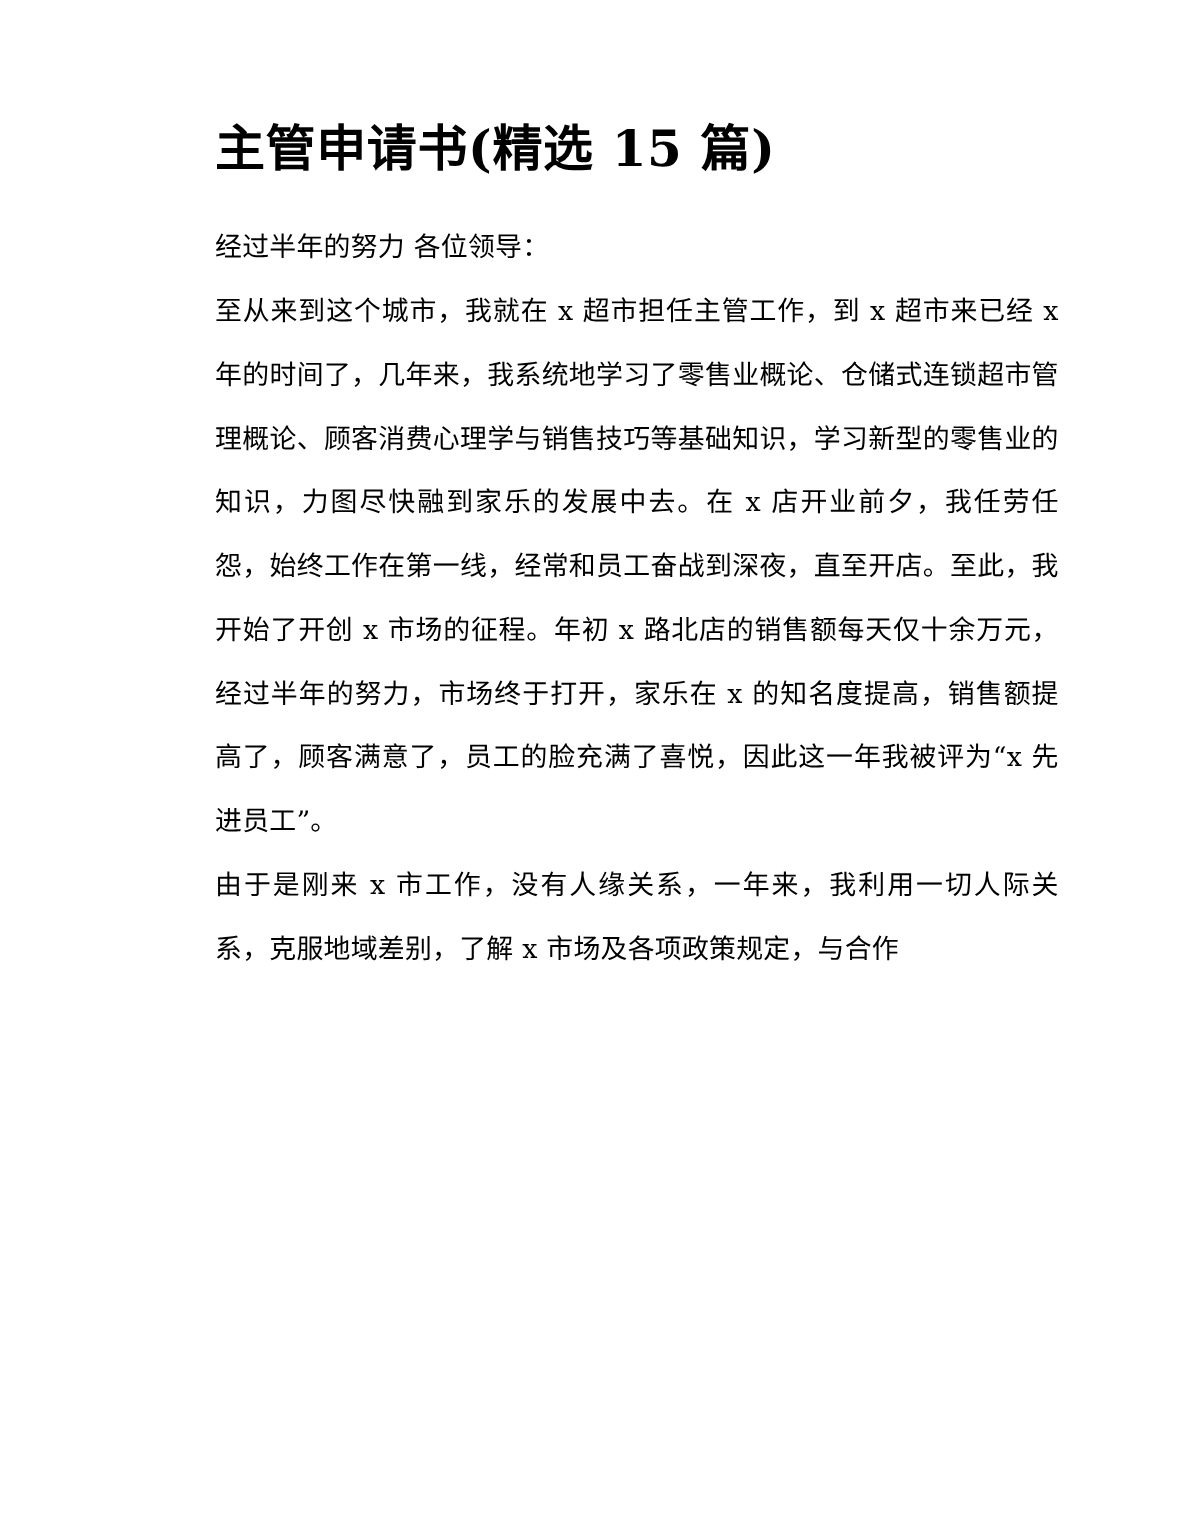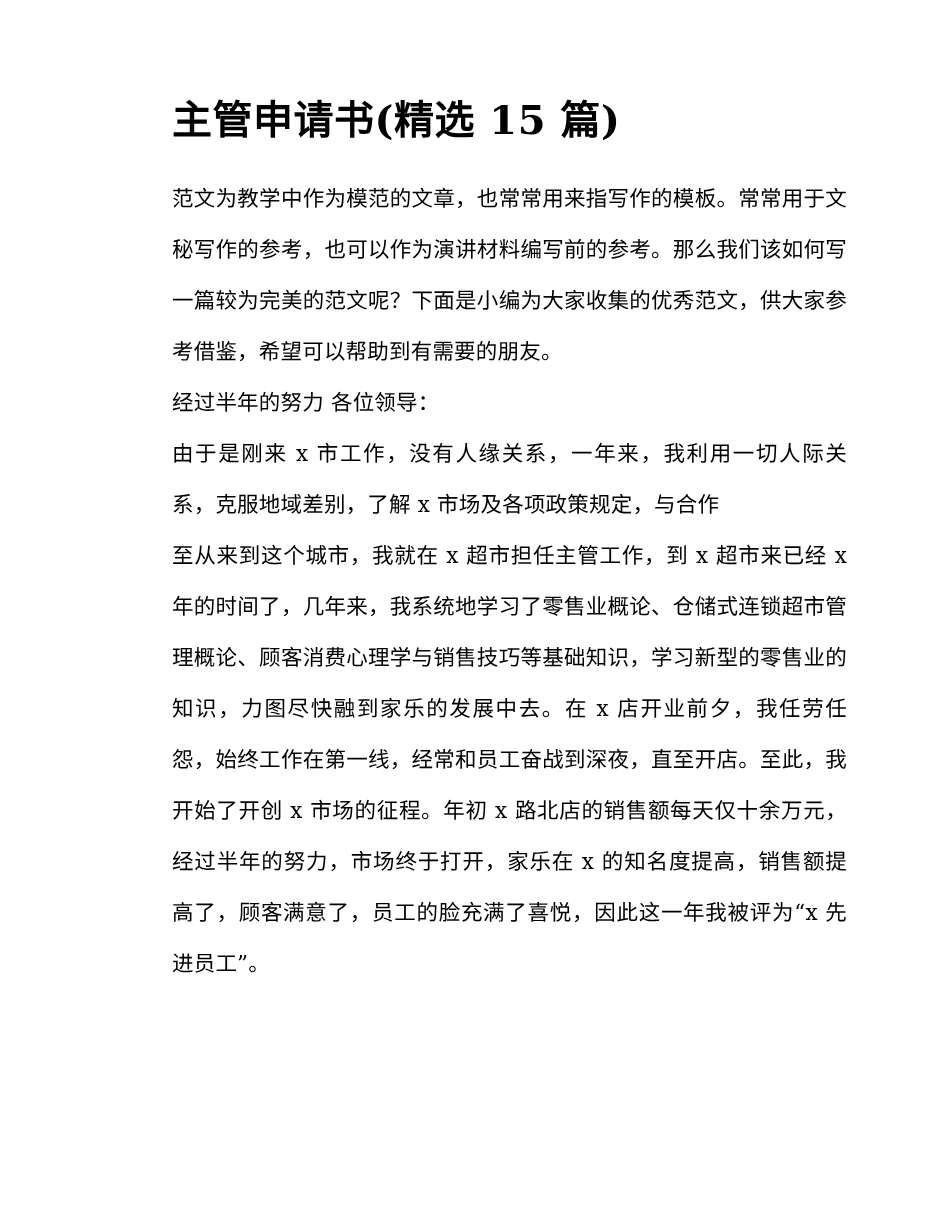--- a/index.html
+++ b/index.html
@@ -40,21 +40,20 @@
     margin-top: 0;
   }
 </style>
 </head>
 <body>
 
 <div class="page">
 
   <h1 class="doc-title">主管申请书(精选 15 篇)</h1>
 
-  <p class="para">范文为教学中作为模范的文章，也常常用来指写作的模板。常常用于文秘写作的参考，也可以作为演讲材料编写前的参考。那么我们该如何写一篇较为完美的范文呢？下面是小编为大家收集的优秀范文，供大家参考借鉴，希望可以帮助到有需要的朋友。</p>
 
   <p class="para">经过半年的努力 各位领导：</p>
 
+  <p class="para">至从来到这个城市，我就在 x 超市担任主管工作，到 x 超市来已经 x 年的时间了，几年来，我系统地学习了零售业概论、仓储式连锁超市管理概论、顾客消费心理学与销售技巧等基础知识，学习新型的零售业的知识，力图尽快融到家乐的发展中去。在 x 店开业前夕，我任劳任怨，始终工作在第一线，经常和员工奋战到深夜，直至开店。至此，我开始了开创 x 市场的征程。年初 x 路北店的销售额每天仅十余万元，经过半年的努力，市场终于打开，家乐在 x 的知名度提高，销售额提高了，顾客满意了，员工的脸充满了喜悦，因此这一年我被评为“x 先进员工”。</p>
+
   <p class="para">由于是刚来 x 市工作，没有人缘关系，一年来，我利用一切人际关系，克服地域差别，了解 x 市场及各项政策规定，与合作</p>
-
-  <p class="para">至从来到这个城市，我就在 x 超市担任主管工作，到 x 超市来已经 x 年的时间了，几年来，我系统地学习了零售业概论、仓储式连锁超市管理概论、顾客消费心理学与销售技巧等基础知识，学习新型的零售业的知识，力图尽快融到家乐的发展中去。在 x 店开业前夕，我任劳任怨，始终工作在第一线，经常和员工奋战到深夜，直至开店。至此，我开始了开创 x 市场的征程。年初 x 路北店的销售额每天仅十余万元，经过半年的努力，市场终于打开，家乐在 x 的知名度提高，销售额提高了，顾客满意了，员工的脸充满了喜悦，因此这一年我被评为“x 先进员工”。</p>
 
 </div>
 
 </body></html>

